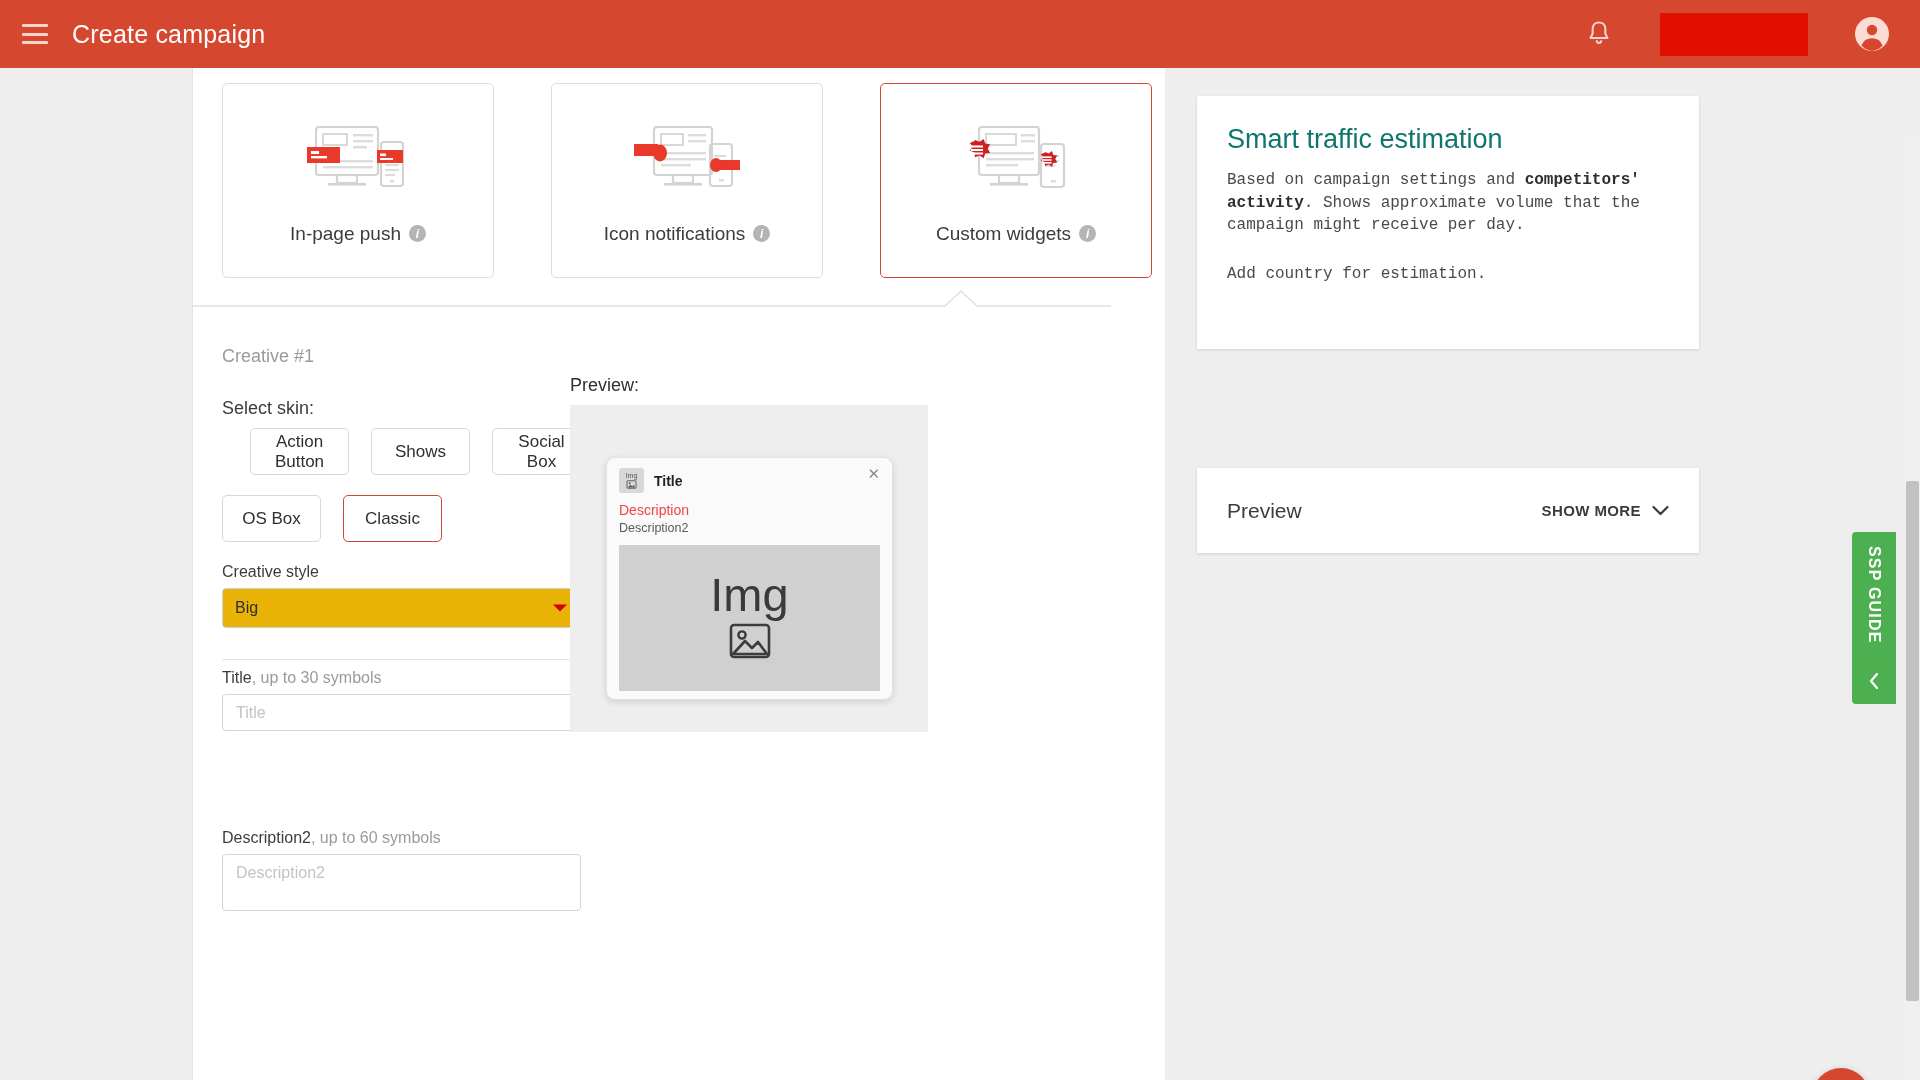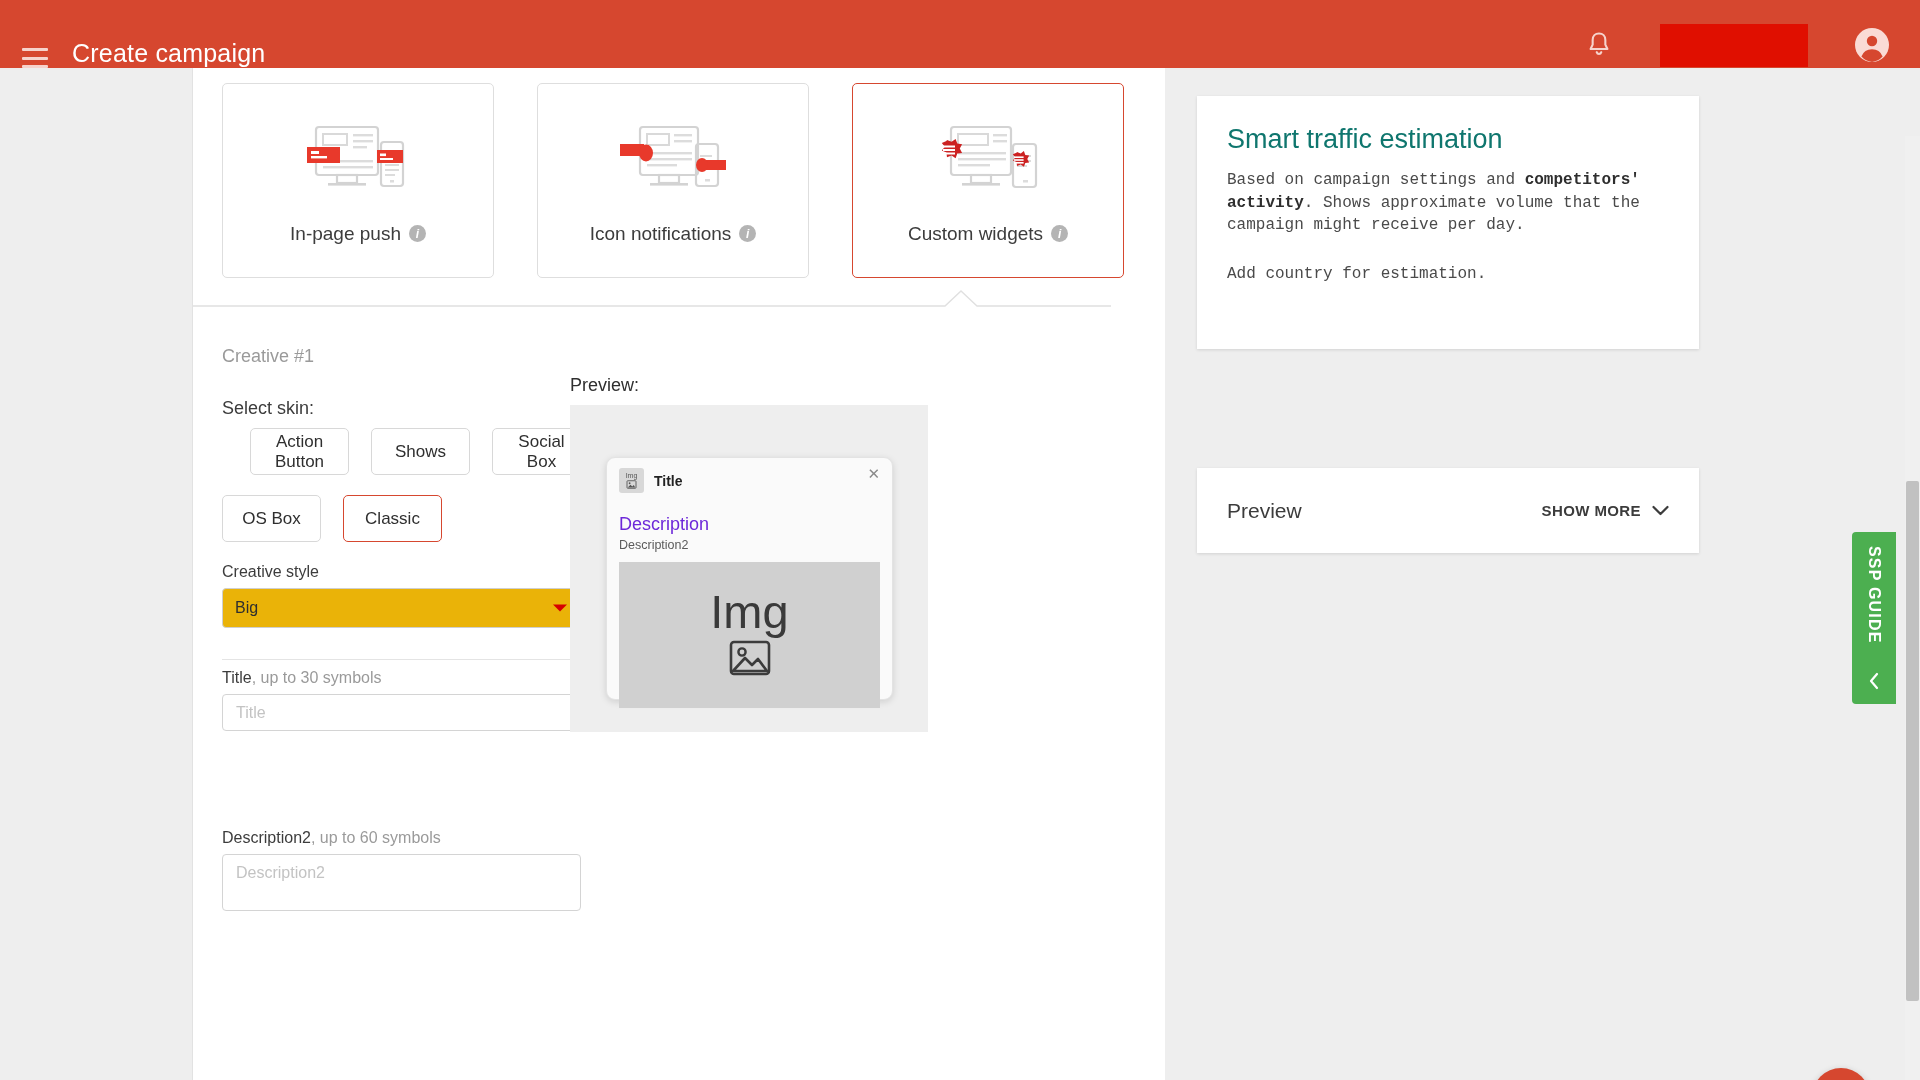--- a/index.html
+++ b/index.html
@@ -8,21 +8,21 @@
     font-family: "Liberation Sans", sans-serif;
     background: #eeeeee;
     overflow: hidden;
   }
 
   
   .appbar {
     position: absolute; top: 0; left: 0;
     width: 1920px; height: 68px;
     background: #d6472f;
-    display: flex; align-items: flex-end;
+    display: flex; align-items: center;
     z-index: 40;
   }
   .burger {
     width: 26px; height: 20px; margin-left: 22px; margin-right: 24px;
     display: flex; flex-direction: column; justify-content: space-between;
     cursor: pointer;
   }
   .burger i { display: block; height: 3px; background: #f6d3cc; border-radius: 1px; }
   .appbar-title {
     color: #ffffff; font-size: 25px; letter-spacing: .2px;
@@ -53,21 +53,21 @@
   }
   .shadowtop {
     position:absolute; left:193px; top:0; width:972px; height:6px;
     background: linear-gradient(to bottom, rgba(214,71,47,.30), rgba(214,71,47,0));
     pointer-events:none;
   }
 
   
   .typecards {
     position: absolute; left: 29px; top: 15px;
-    display: flex; gap: 43px;
+    display: flex; gap: 57px;
   }
   .typecard {
     width: 272px; height: 195px;
     border: 1px solid #dedede; border-radius: 5px;
     background: #fff;
     display: flex; flex-direction: column; align-items: center; justify-content: center;
     cursor: pointer;
   }
   .typecard.selected { border: 1.5px solid #d6472f; }
   .typecard .artwork { height: 92px; display:flex; align-items:center; justify-content:center; margin-bottom: 14px; }
@@ -150,21 +150,21 @@
   .widget-thumb {
     width: 25px; height: 25px; background: #d8d8d8; border-radius: 3px;
     display: flex; flex-direction: column; align-items: center; justify-content: center;
     font-size: 7px; color: #555; line-height: 1;
   }
   .widget-title { font-size: 14px; font-weight: bold; color: #222; }
   .widget-close {
     position: absolute; right: 0px; top: -2px;
     font-size: 15px; color: #8a8a8a; cursor: pointer; line-height: 1;
   }
-  .widget-desc { font-size: 18px; color: #6d28d9; margin-top: 21px; }
+  .widget-desc { font-size: 14px; color: #ef4444; margin-top: 9px; }
   .widget-desc2 { font-size: 12.5px; color: #5a5a5a; margin-top: 3px; }
   .widget-img {
     margin-top: 10px; height: 146px; background: #d0d0d0;
     display: flex; flex-direction: column; align-items: center; justify-content: center;
   }
   .widget-img-text { font-size: 47px; color: #3a3a3a; line-height: .95; }
   .widget-img-icon { margin-top: 6px; }
 
   
   .side { position: absolute; left: 1197px; top: 0; width: 502px; }

